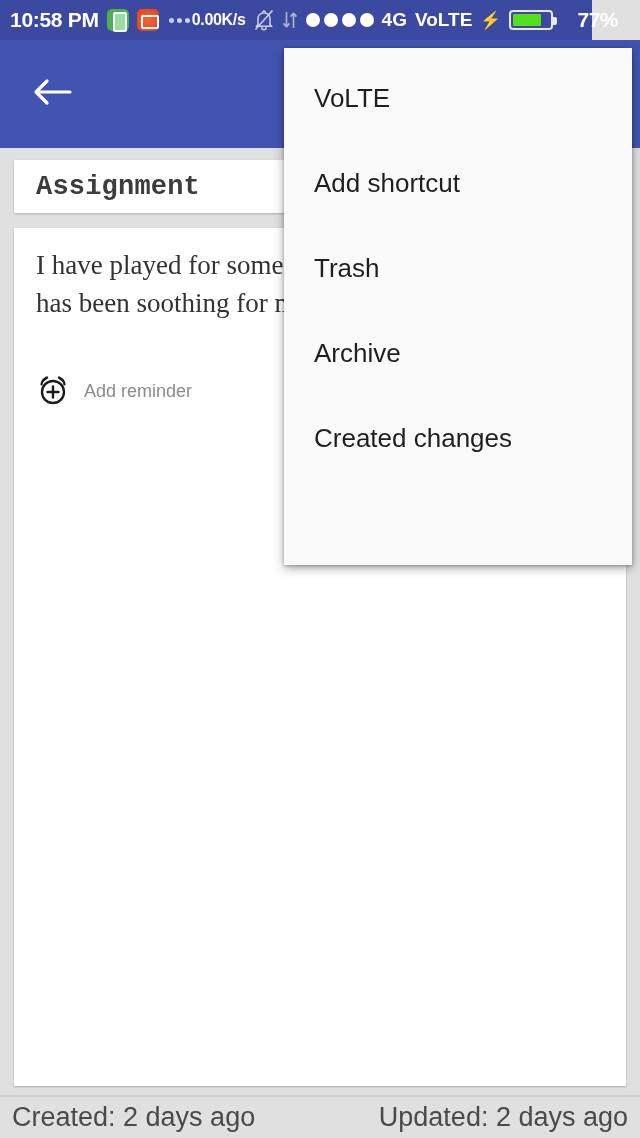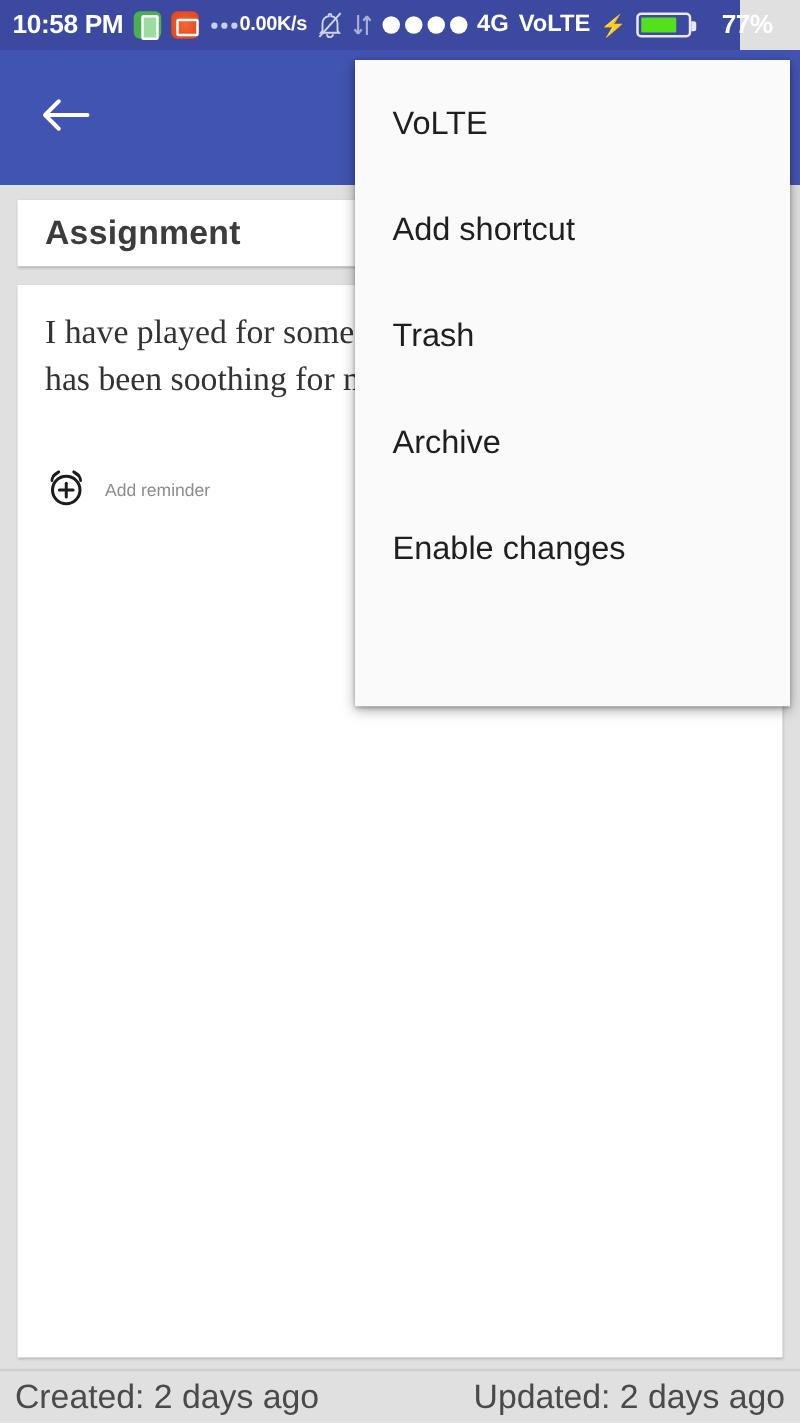--- a/index.html
+++ b/index.html
@@ -86,39 +86,39 @@
   #content {
     position:absolute; top:148px; left:0; width:640px; bottom:43px;
     background:#e0e0e0;
   }
   .card {
     background:#ffffff; margin:0 14px;
     box-shadow:0 1px 2px rgba(0,0,0,.22);
   }
   #title-card { height:53px; display:flex; align-items:center; padding:0 22px; margin-top:12px; }
   #note-title {
-    font-family:Liberation Sans, sans-serif;
+    font-family:Liberation Mono, monospace;
     font-size:27px; font-weight:bold; color:#3c3c3c; letter-spacing:.2px;
   }
   #body-card {
     margin-top:15px;
     height:858px;
     padding:18px 22px 0 22px;
     display:flex; flex-direction:column;
   }
   #note-body {
     font-family:"Liberation Serif", serif;
     font-size:27px; line-height:1.42; color:#333333;
     white-space:pre-wrap; word-break:break-word;
   }
   #reminder-row {
     display:flex; align-items:center; gap:14px;
     margin-top:50px; cursor:pointer;
   }
-  #reminder-label { font-size:14px; color:#8c8c8c; }
+  #reminder-label { font-size:18px; color:#8c8c8c; }
 
   
   #footer {
     position:absolute; bottom:0; left:0; width:640px; height:43px;
     background:#e0e0e0;
     border-top:2px solid #cfcfcf;
     display:flex; align-items:center; justify-content:space-between;
     padding:0 12px;
     color:#4a4a4a; font-size:27px;
   }
@@ -241,15 +241,15 @@
   <div class="menu-item">
     <span>Add shortcut</span>
   </div>
   <div class="menu-item">
     <span>Trash</span>
   </div>
   <div class="menu-item">
     <span>Archive</span>
   </div>
   <div class="menu-item">
-    <span>Enable changes</span>
+    <span>Created changes</span>
   </div>
 </div>
 
 </body></html>

